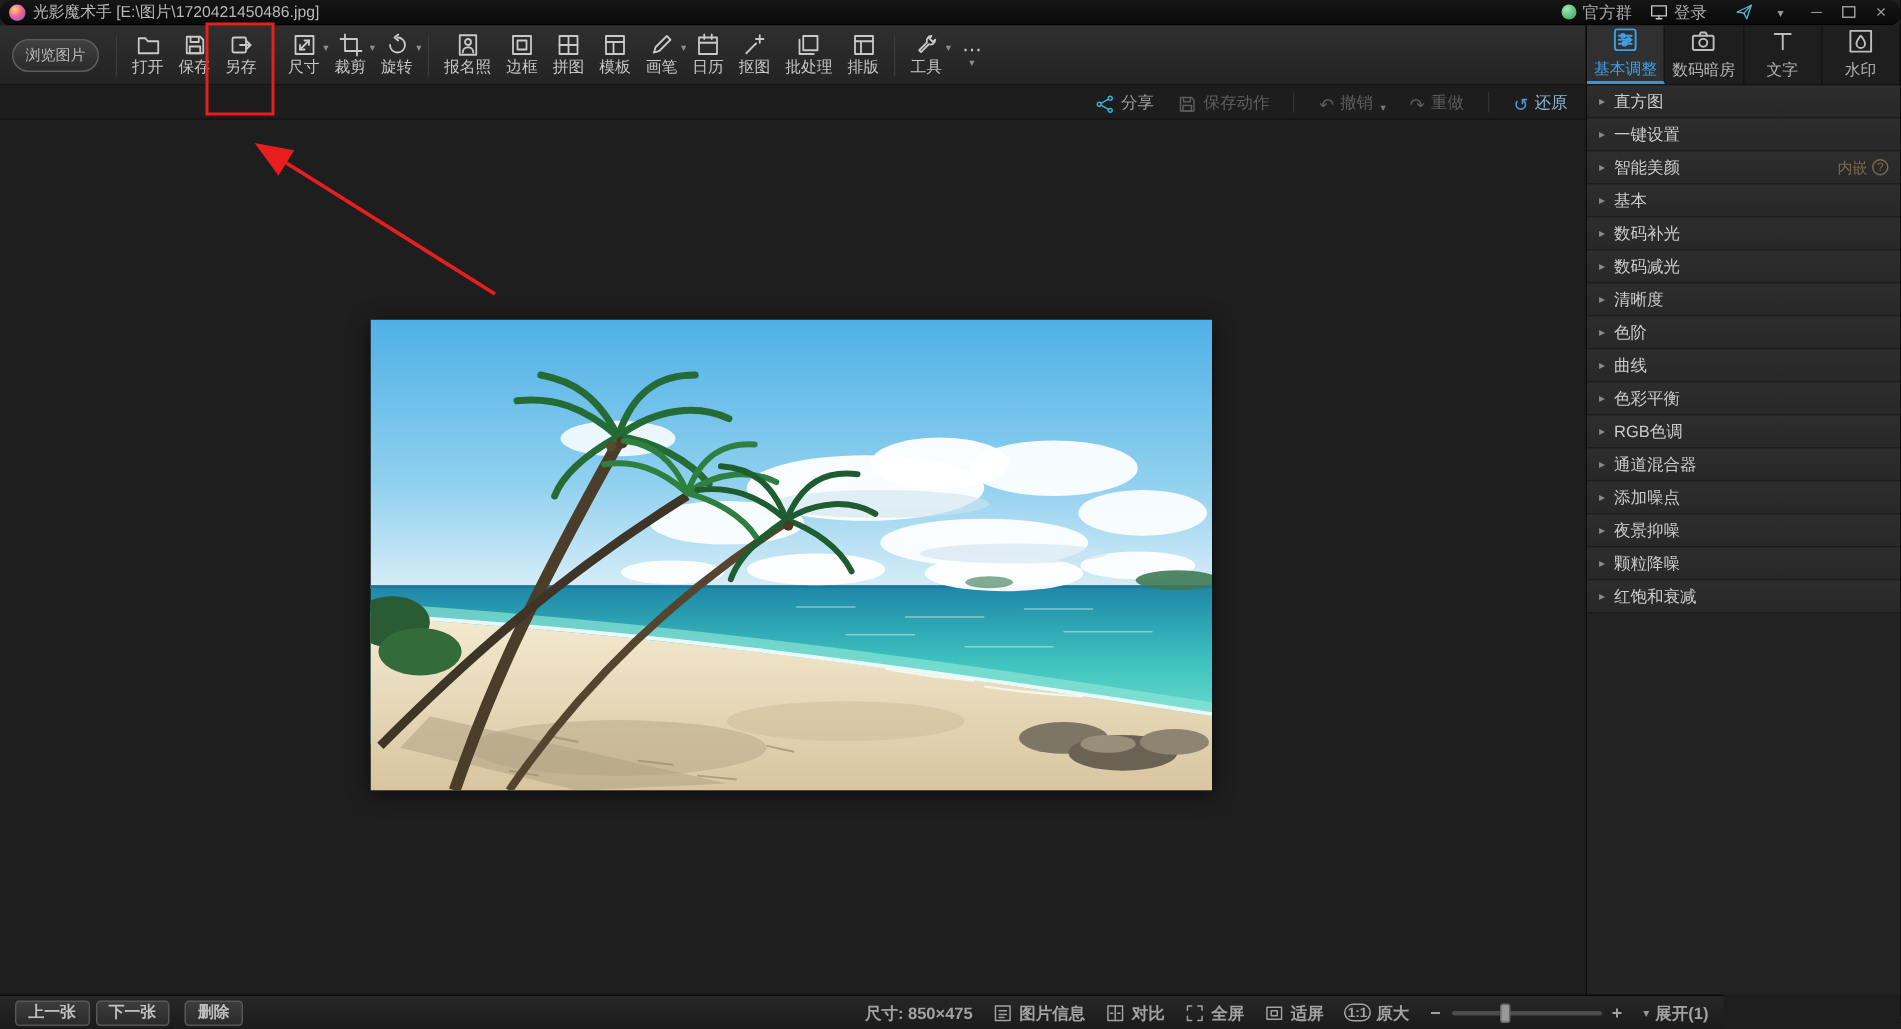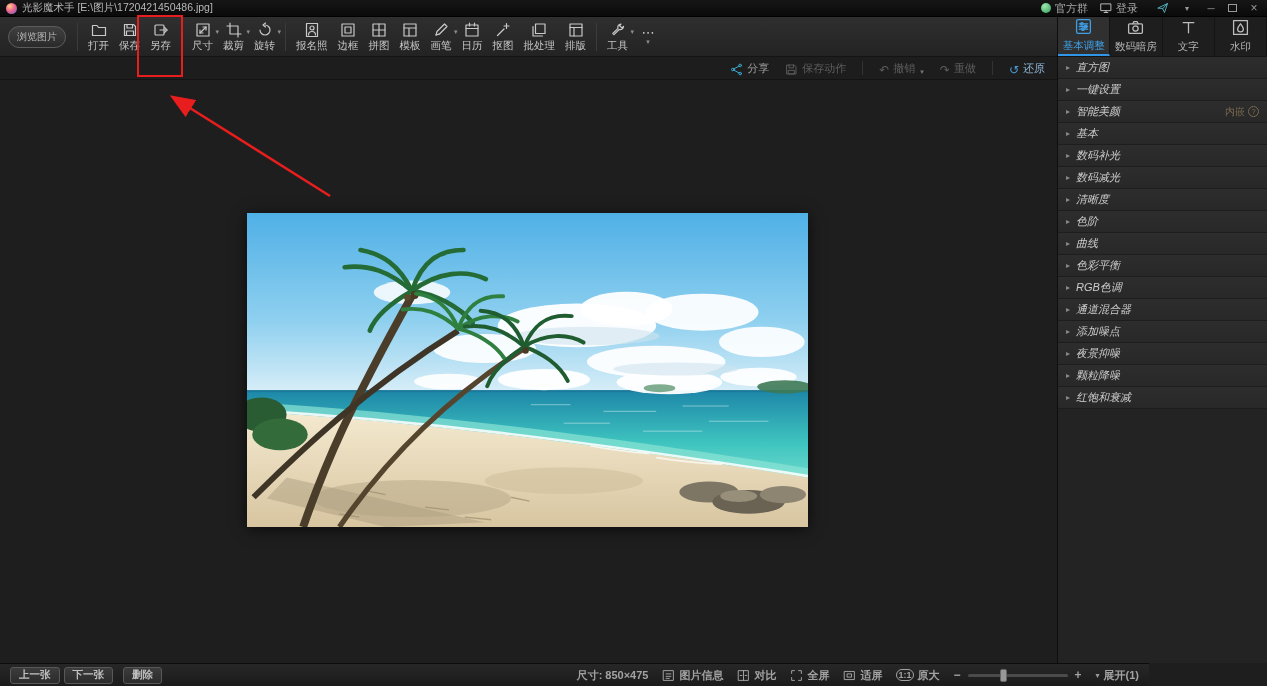--- a/index.html
+++ b/index.html
@@ -3,21 +3,21 @@
 <meta charset="utf-8">
 <style>
   html,body{margin:0;padding:0;background:#000;}
   *{box-sizing:border-box;}
   #app{position:relative;width:1267px;height:686px;background:#1e1e1e;overflow:hidden;
        font-family:"Liberation Sans","DejaVu Sans",sans-serif;font-size:11px;color:#c9c9c9;}
 
   
   .titlebar{position:absolute;left:0;top:0;width:1267px;height:17px;
     background:linear-gradient(#161616,#0a0a0a);border-bottom:1px solid #000;
-    display:flex;align-items:center;padding:0 6px;color:#b8b8b8;}
+    display:flex;align-items:center;padding:0 6px;color:#b8b8b8;border-radius:8px;}
   .app-icon{width:11px;height:11px;border-radius:50%;margin-right:5px;
     background:radial-gradient(circle at 35% 30%,#ffd27f 0%,#f06292 45%,#5c6bc0 100%);}
   .tb-title{font-size:10.5px;white-space:nowrap;}
   .tbr{margin-left:auto;display:flex;align-items:center;gap:12px;}
   .tbr-item{display:flex;align-items:center;gap:4px;color:#aaa;cursor:default;}
   .grp-ico{width:10px;height:10px;border-radius:50%;
     background:radial-gradient(circle at 35% 30%,#9fe8b0,#2e9e57);}
   .winctl{display:flex;align-items:center;gap:10px;margin-left:6px;color:#9a9a9a;}
   .wc{width:14px;text-align:center;font-size:10px;}
   .wc-max{width:9px;height:8px;border:1px solid #9a9a9a;display:inline-block;}
@@ -71,21 +71,21 @@
     background:#232323;border-left:1px solid #0e0e0e;}
   .tabs{display:flex;height:40px;background:#1e1e1e;border-bottom:1px solid #141414;}
   .tab{flex:1;display:flex;flex-direction:column;align-items:center;justify-content:center;
     gap:4px;color:#b3b3b3;font-size:10.5px;border-right:1px solid #141414;cursor:default;}
   .tab .ico{stroke:#bdbdbd;}
   .tab.active{background:#303030;color:#3fa0e8;border-bottom:2px solid #2f96e8;}
   .tab.active .ico{stroke:#3fa0e8;}
   .p-row{height:22px;display:flex;align-items:center;gap:6px;padding:0 8px;
     background:linear-gradient(#2d2d2d,#282828);border-bottom:1px solid #1d1d1d;cursor:default;}
   .p-arr{color:#8a8a8a;font-size:8px;}
-  .p-lab{color:#cccccc;font-size:11px;font-style:italic;}
+  .p-lab{color:#cccccc;font-size:11px;}
   .p-badge{margin-left:auto;display:flex;align-items:center;gap:3px;color:#7a6a50;font-size:10px;}
   .p-q{width:11px;height:11px;border:1px solid #7a6a50;border-radius:50%;font-size:8px;
     display:flex;align-items:center;justify-content:center;}
 
   
   .statusbar{position:absolute;left:0;top:663px;width:1149px;height:23px;
     background:linear-gradient(#272727,#1b1b1b);border-top:1px solid #0c0c0c;
     display:flex;align-items:center;padding:0 10px;color:#a2a2a2;font-weight:bold;}
   .sb-btn{height:17px;padding:0 8px;margin-right:4px;border:1px solid #585858;border-radius:3px;
     background:linear-gradient(#3c3c3c,#2b2b2b);color:#c0c0c0;font-size:10.5px;

